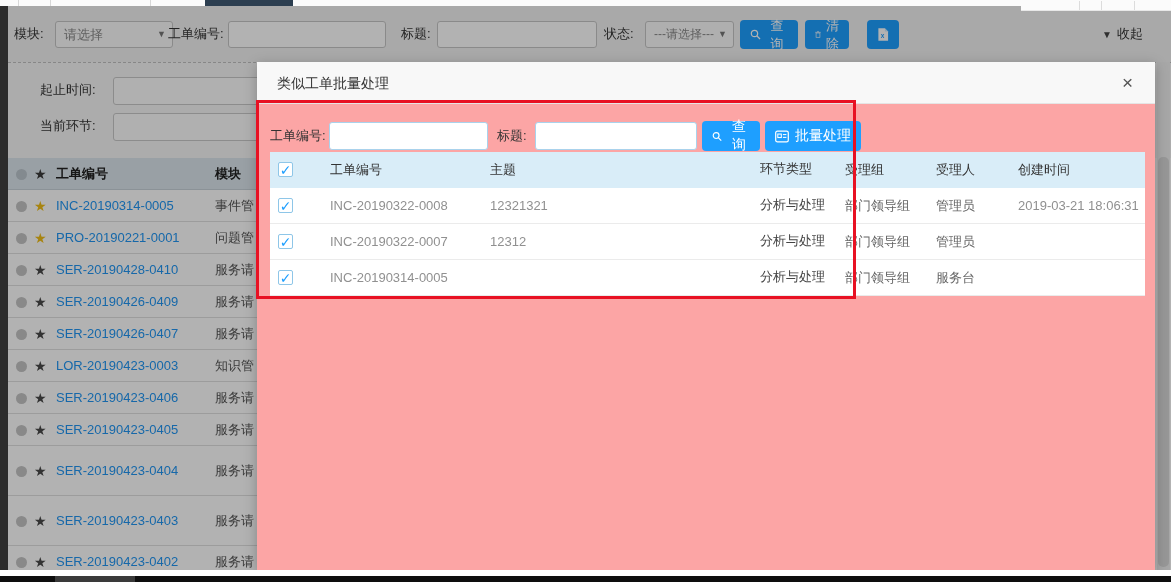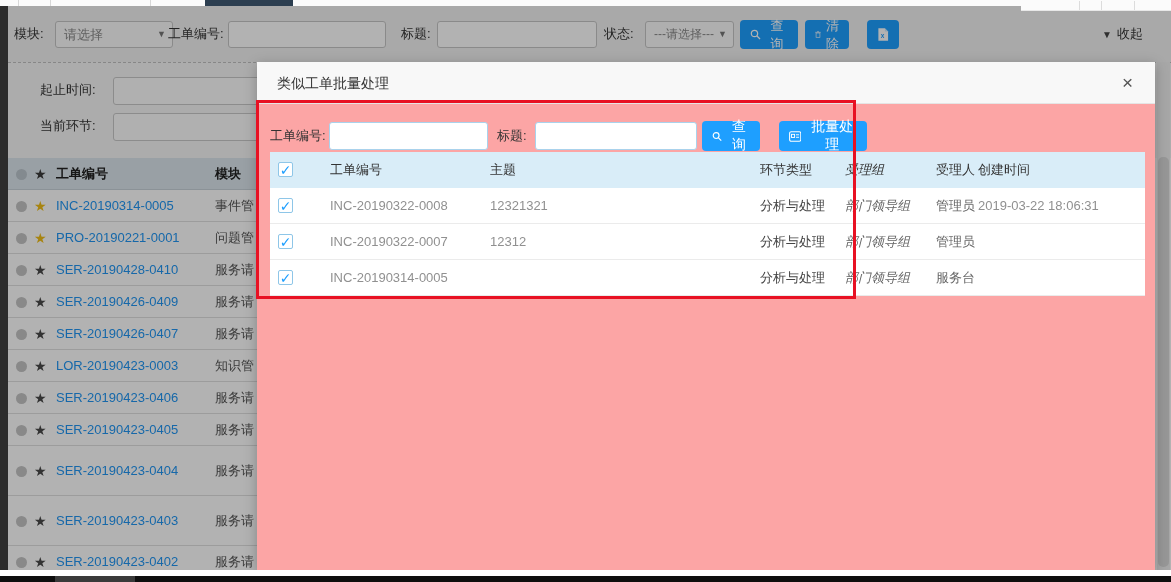--- a/index.html
+++ b/index.html
@@ -62,21 +62,21 @@
   .m-search { position:absolute; left:0; top:42px; width:898px; height:60px; }
   .m-label { position:absolute; top:18px; height:28px; line-height:28px; color:#333; }
   .m-input { position:absolute; top:18px; height:28px; border:1px solid #a9d2ec; border-radius:3px; background:#fff; outline:none; padding:0 6px; font-size:13px; }
   .m-btn { position:absolute; top:17px; height:30px; background:#1e9fff; color:#fff; border:none; border-radius:4px; font-size:14px; font-family:inherit; cursor:pointer; display:flex; align-items:center; justify-content:center; gap:6px; padding:0 10px; }
 
   .m-table { position:absolute; left:13px; top:90px; width:875px; }
   .m-head { position:relative; height:36px; background:#d9edf8; }
   .m-row { position:relative; height:36px; background:#fff; border-bottom:1px solid #ebebeb; }
   .m-col { position:absolute; top:0; line-height:36px; white-space:nowrap; }
   .mh { color:#333; } .p-order { left:60px; } .p-subject { left:220px; }
-  .p-step { left:490px; } .p-group { left:575px;font-style:italic; } .p-handler { left:666px; } .p-created { left:708px; }
+  .p-step { left:490px;font-family:Liberation Mono, monospace; } .p-group { left:575px; } .p-handler { left:666px; } .p-created { left:748px; }
   .c-order, .c-subject, .c-created { color:#909090; }
   .c-step { color:#444; }
   .c-group, .c-handler { color:#666; }
 
   .m-check { position:absolute; left:8px; top:10px; width:15px; height:15px; border:1px solid #8ec6e8; border-radius:2px; background:#fff; color:transparent; font-size:14px; font-weight:bold; line-height:14px; text-align:center; cursor:pointer; }
   .m-check.checked { color:#1e9fff; }
 
   
   .red-rect { position:absolute; left:256px; top:100px; width:600px; height:199px; border:3px solid #e81123; z-index:56; pointer-events:none; }
 
@@ -259,21 +259,21 @@
     <input class="m-input" style="left: 72px; width: 159px;">
     <span class="m-label" style="left:240px">标题:</span>
     <input class="m-input" style="left: 278px; width: 162px;">
     <button class="m-btn" style="left:445px; width:58px">
       <svg class="icon-svg" width="13" height="13" viewBox="0 0 16 16">
           <circle cx="6.5" cy="6.5" r="4.6" fill="none" stroke="#fff" stroke-width="1.8"></circle>
           <line x1="10.2" y1="10.2" x2="14.6" y2="14.6" stroke="#fff" stroke-width="1.8"></line>
         </svg>
       <span>查询</span>
     </button>
-    <button class="m-btn" style="left:522px; width:88px">
+    <button class="m-btn" style="left:508px; width:96px">
       <svg class="icon-svg" width="14" height="13" viewBox="0 0 16 14">
           <rect x="0.8" y="0.8" width="14.4" height="12.4" rx="2" fill="none" stroke="#fff" stroke-width="1.4"></rect>
           <rect x="3.2" y="4.2" width="4" height="4" fill="none" stroke="#fff" stroke-width="1.2"></rect>
           <line x1="9" y1="4.8" x2="13" y2="4.8" stroke="#fff" stroke-width="1.2"></line>
           <line x1="9" y1="8" x2="13" y2="8" stroke="#fff" stroke-width="1.2"></line>
         </svg>
       <span>批量处理</span>
     </button>
   </div>
 
@@ -288,21 +288,21 @@
       <span class="m-col mh p-created">创建时间</span>
     </div>
     <div id="modal-rows">
   <div class="m-row">
     <span class="m-check checked">✓</span>
     <span class="m-col c-order p-order">INC-20190322-0008</span>
     <span class="m-col c-subject p-subject">12321321</span>
     <span class="m-col c-step p-step">分析与处理</span>
     <span class="m-col c-group p-group">部门领导组</span>
     <span class="m-col c-handler p-handler">管理员</span>
-    <span class="m-col c-created p-created">2019-03-22 18:06:31</span>
+    <span class="m-col c-created p-created">2019-03-21 18:06:31</span>
   </div>
 
   <div class="m-row">
     <span class="m-check checked">✓</span>
     <span class="m-col c-order p-order">INC-20190322-0007</span>
     <span class="m-col c-subject p-subject">12312</span>
     <span class="m-col c-step p-step">分析与处理</span>
     <span class="m-col c-group p-group">部门领导组</span>
     <span class="m-col c-handler p-handler">管理员</span>
   </div>

